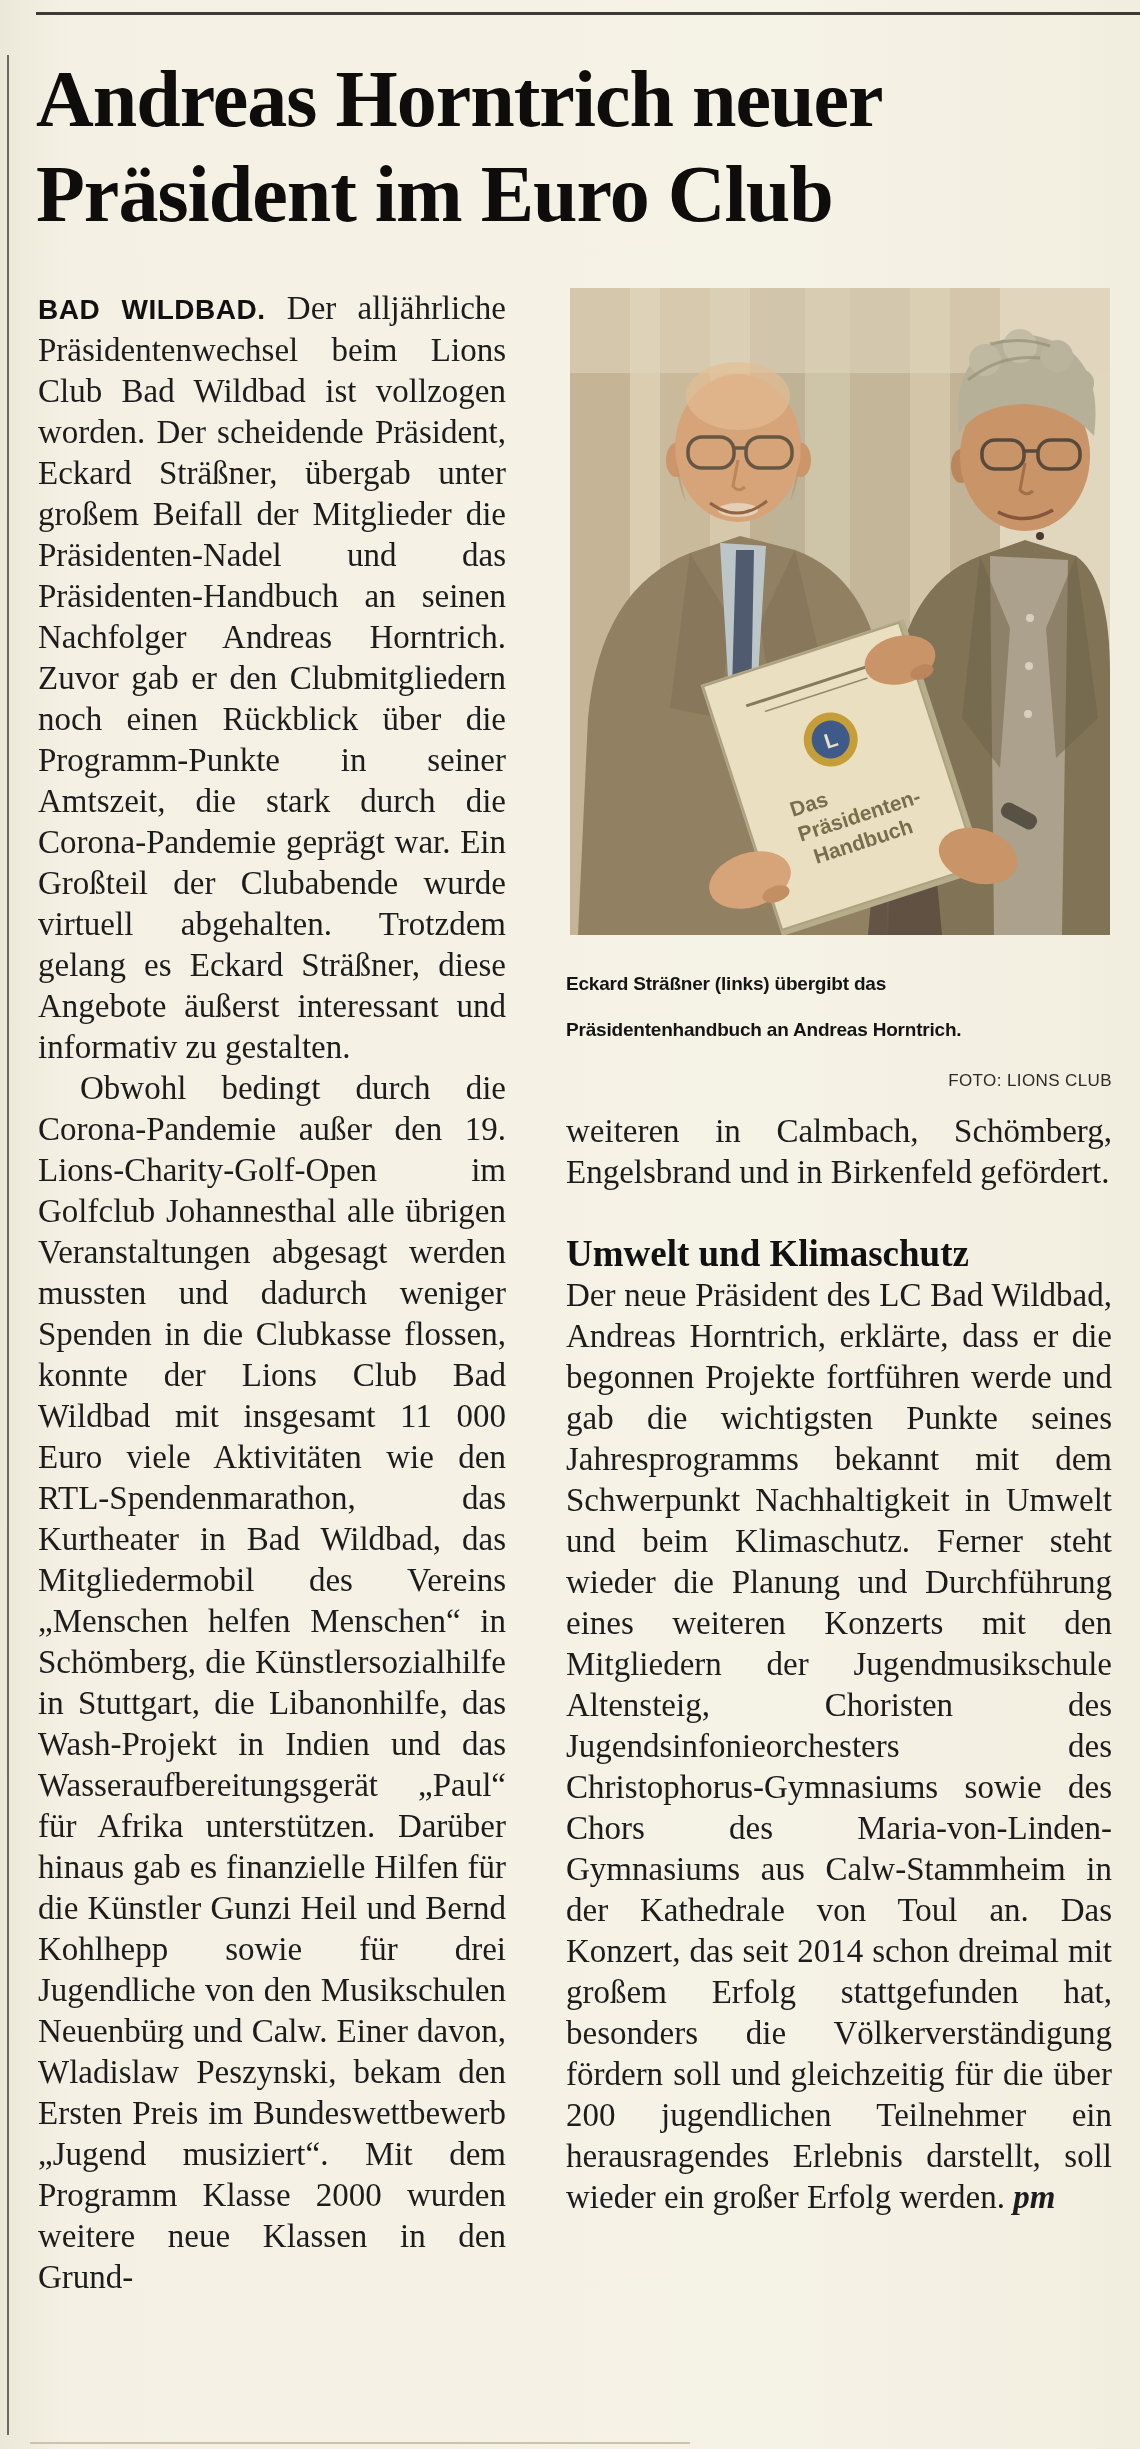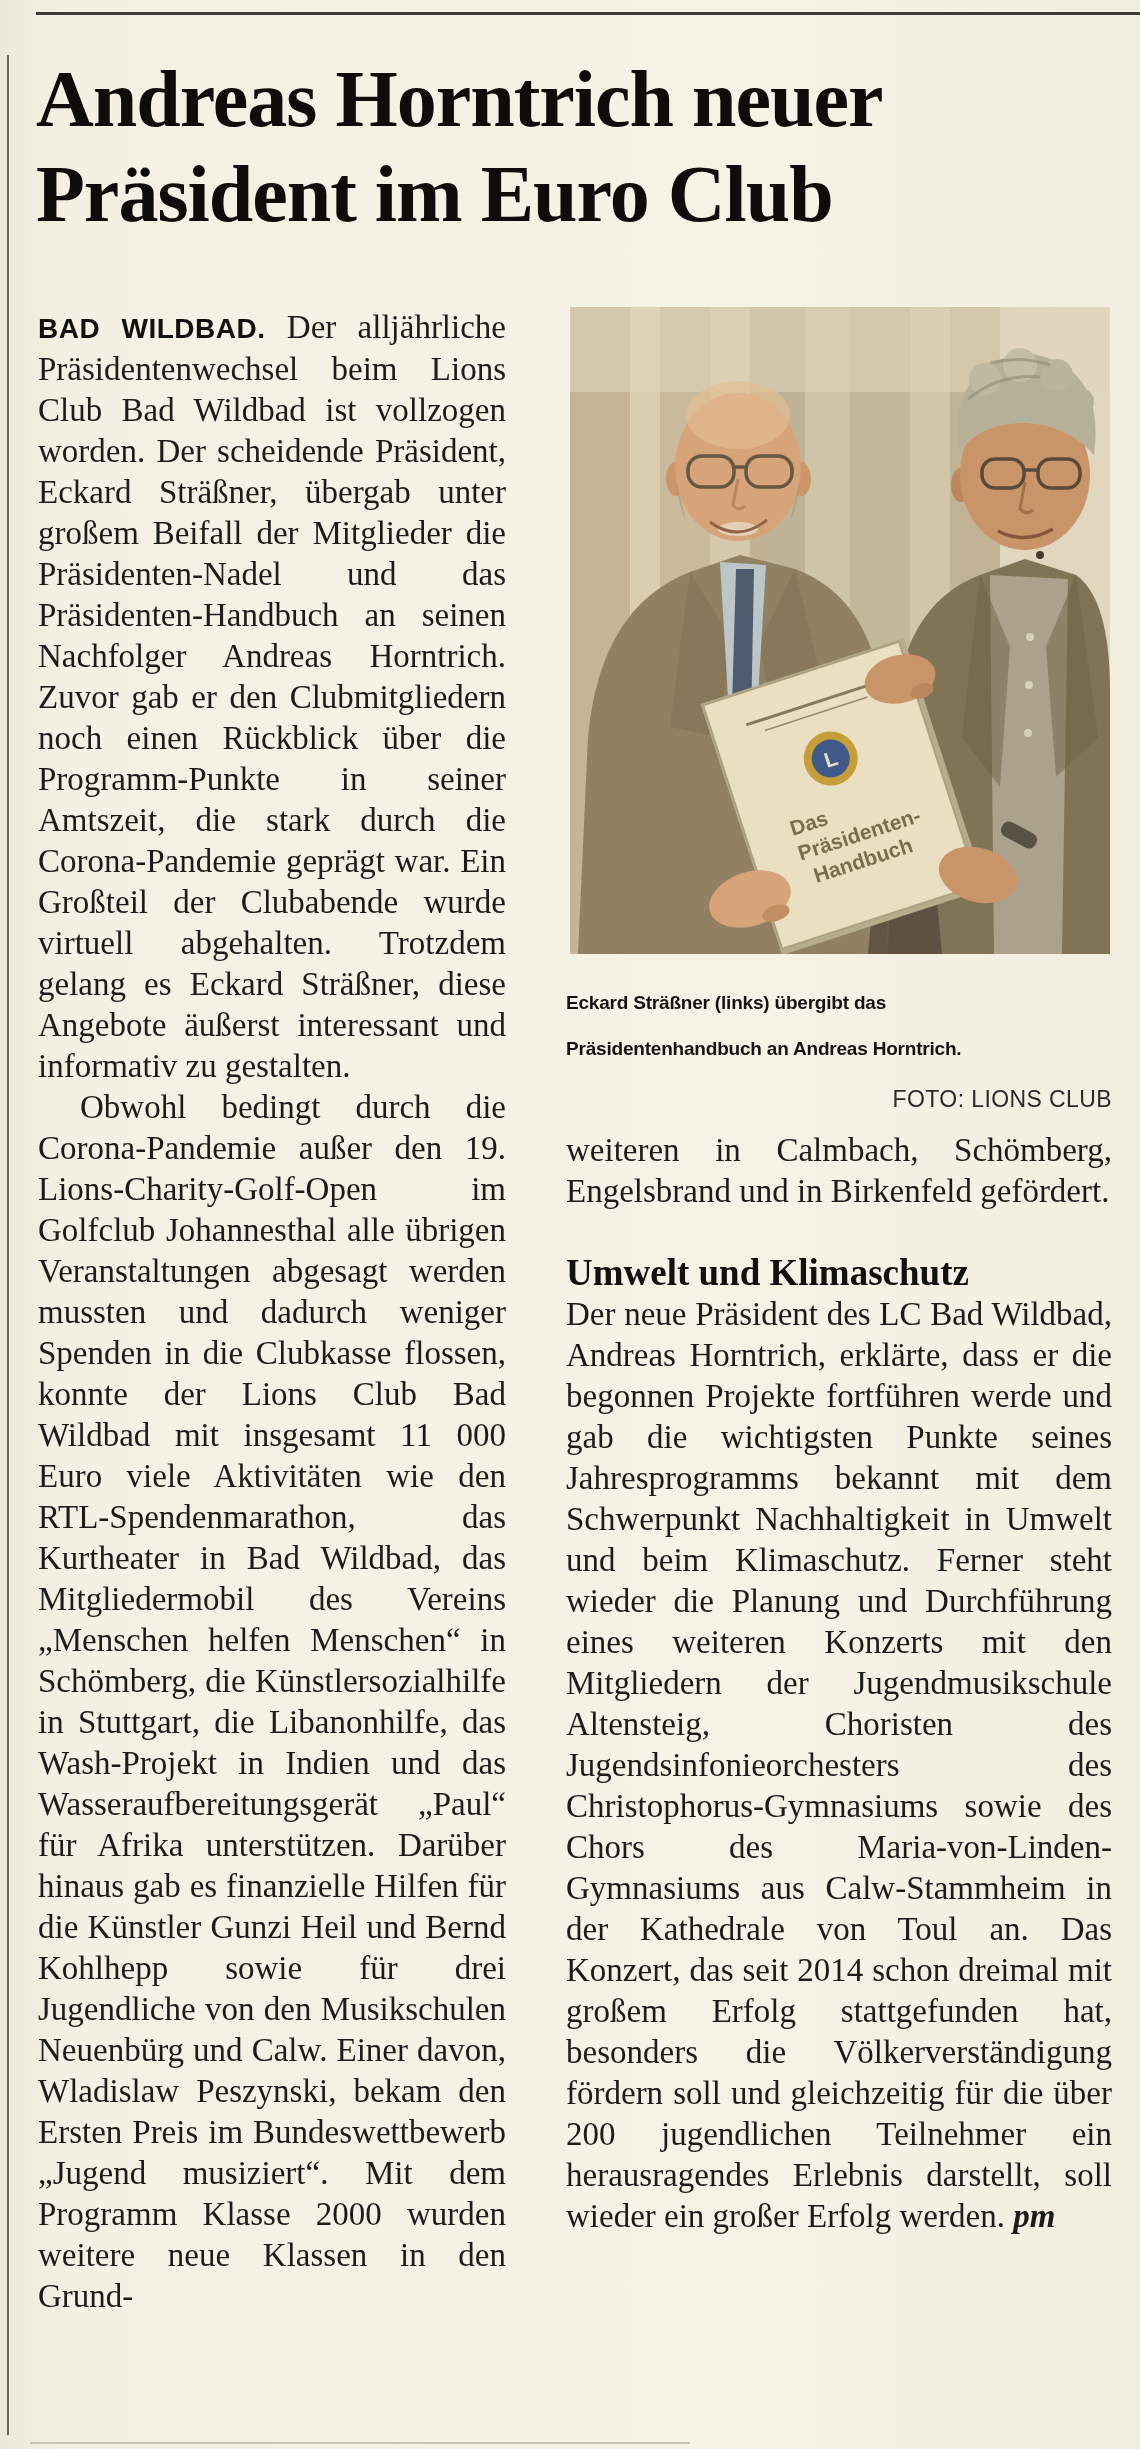--- a/index.html
+++ b/index.html
@@ -29,21 +29,21 @@
     background:#c9c3b0;
   }
   h1.headline{
     position:absolute;left:36px;top:52px;width:1080px;margin:0;
     font-family:"Liberation Serif", serif;
     font-weight:bold;font-size:80px;line-height:95px;
     letter-spacing:-1px;color:#0e0d0c;
   }
   h1.headline span{display:block;}
   .col{
-    position:absolute;top:307px;
+    position:absolute;top:288px;
     font-size:33px;line-height:41px;text-align:justify;
     color:#1c1c1c;
   }
   .col-left{left:38px;width:468px;}
   .col-right{left:566px;width:546px;}
   .col p{margin:0;}
   p.indented{text-indent:42px;}
   .dateline{
     font-family:"Liberation Sans", sans-serif;
     font-weight:bold;font-size:28px;letter-spacing:.5px;
@@ -57,21 +57,21 @@
     position:relative;width:546px;height:150px;margin-top:26px;
     font-family:"Liberation Sans", sans-serif;
   }
   .caption-text{
     display:block;width:500px;
     font-weight:bold;font-size:19px;line-height:46px;
     letter-spacing:-.2px;color:#141414;text-align:left;
   }
   .caption-credit{
     position:absolute;right:0;bottom:10px;
-    font-weight:normal;font-size:23px;letter-spacing:.4px;color:#2a2a2a;margin-left:19px;
+    font-weight:normal;font-size:17px;letter-spacing:.4px;color:#2a2a2a;margin-left:19px;
   }
   .continuation{margin-top:22px;}
   h2.subhead{
     margin:40px 0 0 0;
     font-family:"Liberation Serif", serif;
     font-weight:bold;font-size:37px;line-height:42px;color:#111;
   }
   .author{
     font-style:italic;font-weight:bold;white-space:nowrap;
   }

